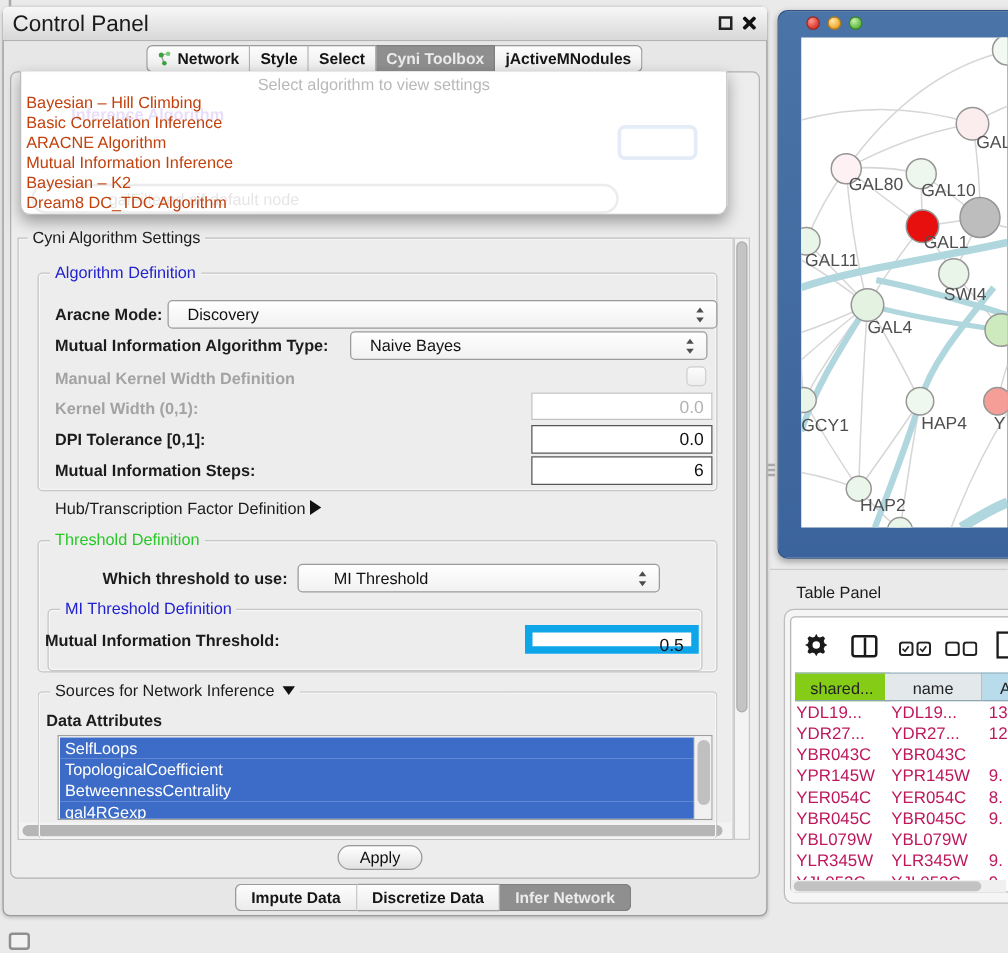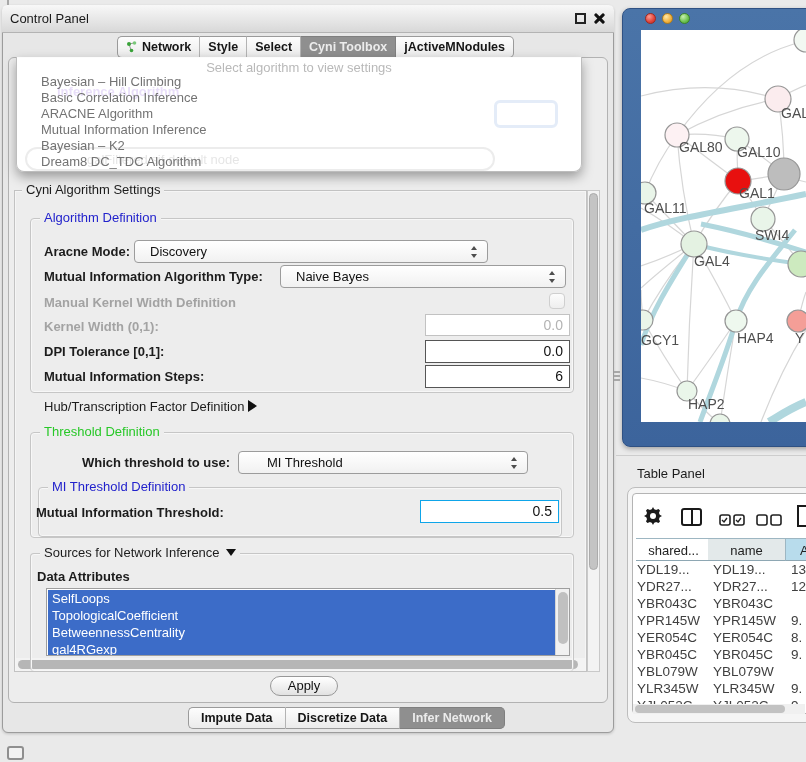--- a/index.html
+++ b/index.html
@@ -5,21 +5,21 @@
   * { margin:0; padding:0; box-sizing:border-box; }
   html,body { width:806px; height:762px; overflow:hidden; background:#eaeaea;
     font-family:"Liberation Sans", sans-serif; }
   .abs { position:absolute; }
   
   #cp-window { left:2px; top:5px; width:612px; height:728px; background:#e7e7e7;
     border:1px solid #9c9c9c; border-radius:6px; box-shadow:0 1px 3px rgba(0,0,0,.18); }
   #cp-titlebar { left:2px; top:5px; width:612px; height:28px;
     background:linear-gradient(#f8f8f8,#d8d8d8); border-bottom:1px solid #b3b3b3;
     border-radius:5px 5px 0 0; }
-  #cp-title { left:10px; top:5px; height:28px; line-height:28px; font-size:13px; color:#1a1a1a;text-align:center; }
+  #cp-title { left:10px; top:5px; height:28px; line-height:28px; font-size:18px; color:#1a1a1a;text-align:center; }
   #float-icon { left:575px; top:13px; width:11px; height:11px; border:2px solid #222; }
   #close-icon { left:593px; top:12px; width:13px; height:13px; }
   #close-icon span { position:absolute; left:5px; top:0; width:3px; height:13px; background:#111; border-radius:1px; }
   #close-icon span:first-child { transform:rotate(45deg); }
   #close-icon span:last-child { transform:rotate(-45deg); }
   
   .tabrow { top:36px; height:22px; display:flex;margin-left:43px; }
   #top-tabs { left:74px; }
   .tab { height:22px; line-height:21px; font-size:12.5px; font-weight:bold; color:#161616;
     background:linear-gradient(#fdfdfd,#ebebeb); border-top:1px solid #9a9a9a;
@@ -51,21 +51,21 @@
   .combo .arrows { position:absolute; right:9px; top:4px; width:7px; height:14px; }
   .combo .arrows i { position:absolute; left:0; width:0; height:0; border-left:3.5px solid transparent; border-right:3.5px solid transparent; }
   .combo .arrows i.up { top:1px; border-bottom:4px solid #4d4d4d; }
   .combo .arrows i.dn { bottom:1px; border-top:4px solid #4d4d4d; }
   .tinput { background:#fff; font-size:14px; text-align:right; padding-right:6px; color:#111; line-height:21px; }
   
   #dropdown { left:16px; top:57px; width:566px; height:115px; background:rgba(255,255,255,.96);
     border:1px solid #bdbdbd; border-top:none; border-radius:0 0 8px 8px;
     box-shadow:0 5px 12px rgba(0,0,0,.35); z-index:50; overflow:hidden; }
   #dd-placeholder { top:3px; left:0; width:100%; text-align:center; font-size:13px; color:#b9b9b9; }
-  .dd-item { left:4px; height:16px; line-height:16px; font-size:13px; color:#737373; white-space:nowrap;margin-left:20px; }
+  .dd-item { left:4px; height:16px; line-height:16px; font-size:13px; color:#c2410c; white-space:nowrap; }
   
   #attr-list { left:46px; top:588px; width:524px; height:68px; background:#fff; border:1px solid #9e9e9e; overflow:hidden; }
   .attr-item { position:absolute; left:1px; width:507px; height:17px; line-height:17px;
     background:#3c6cc8; color:#fff; font-size:13px; padding-left:4px; }
   #list-scroll { position:absolute; left:508px; top:0; width:15px; height:66px; background:#f1f1f1; border-left:1px solid #d5d5d5; }
   #list-thumb { position:absolute; left:2px; top:3px; width:10px; height:52px; background:#c0c0c0; border-radius:5px; }
   
   #apply-btn { left:270px; top:676px; width:68px; height:20px; background:linear-gradient(#ffffff,#e2e2e2);
     border:1px solid #989898; border-radius:10px; font-size:13px; color:#111; text-align:center; line-height:18px; }
   
@@ -84,21 +84,21 @@
   #net-canvas { left:641px; top:30px; width:165px; height:392px; background:#fff; }
   
   #tp-sep { left:616px; top:455px; width:190px; height:1px; background:#cdcdcd; }
   #tp-title { left:637px; top:466px; font-size:13px; color:#1c1c1c; }
   #table-outer { left:627px; top:487px; width:185px; height:236px; background:#f5f5f5;
     border:1px solid #bdbdbd; border-radius:8px 0 0 8px; }
   #table-card { left:632px; top:493px; width:180px; height:221px; background:#fff;
     border:1px solid #b4b4b4; border-radius:4px 0 0 4px; }
   .hcell { position:absolute; top:538px; height:23px; font-size:13px; color:#222;
     line-height:23px; text-align:center; border-right:1px solid #9db6c2; border-top:1px solid #9db6c2; border-bottom:1px solid #8ea7b3; }
-  .trow-cell { position:absolute; height:17px; line-height:17px; font-size:13.5px; color:#404040; white-space:nowrap; }
+  .trow-cell { position:absolute; height:17px; line-height:17px; font-size:13.5px; color:#be185d; white-space:nowrap; }
   #t-hscroll { left:633px; top:704px; width:172px; height:10px; background:#f0f0f0; }
   #t-hthumb { left:635px; top:705px; width:150px; height:8px; background:#c2c2c2; border-radius:4px; }
   
   #splitter { left:614px; top:371px; width:6px; height:9px; }
   #splitter i { position:absolute; left:0; width:6px; height:1.5px; background:#a8a8a8; }
   #mini-icon { left:7px; top:746px; width:17px; height:14px; border:2px solid #8f8f8f; border-radius:3px; background:#f2f2f2; }
   #tl-tick { left:7px; top:0; width:2px; height:5px; background:#a8a8a8; }
 </style>
 </head>
 <body>
@@ -132,21 +132,21 @@
 <div class="abs legend" id="settings-legend">Cyni Algorithm Settings</div>
 <div class="abs" id="v-scroll"></div>
 <div class="abs" id="v-thumb"></div>
 <div class="abs" id="h-scroll"></div>
 <div class="abs" id="h-thumb"></div>
 
 <div class="abs group" style="left:30px; top:218px; width:544px; height:175px;"></div>
 <div class="abs legend" style="left:40px; top:211px; color:#2222cc;">Algorithm Definition</div>
 
 <div class="abs lbl" style="left:44px; top:244px;">Aracne Mode:</div>
-<div class="abs combo" style="left:134px; top:240px; width:354px; height:23px;">
+<div class="abs combo" style="left:134px; top:240px; width:440px; height:23px;">
   <span>Discovery</span>
   <span class="arrows">
       <i class="up"></i>
       <i class="dn"></i>
     </span>
 </div>
 
 <div class="abs lbl" style="left:44px; top:269px;">Mutual Information Algorithm Type:</div>
 <div class="abs combo" style="left:280px; top:265px; width:286px; height:23px;">
   <span>Naive Bayes</span>
@@ -178,21 +178,21 @@
   <span>MI Threshold</span>
   <span class="arrows">
       <i class="up"></i>
       <i class="dn"></i>
     </span>
 </div>
 
 <div class="abs group" style="left:38px; top:487px; width:524px; height:50px;"></div>
 <div class="abs legend" style="left:48px; top:480px; color:#2222cc;">MI Threshold Definition</div>
 <div class="abs lbl" style="left:36px; top:505px;">Mutual Information Threshold:</div>
-<div class="abs tinput" style="left:420px; top:500px; width:139px; height:23px; border:1px solid #0ea5e9;">0.5</div>
+<div class="abs tinput" style="left:420px; top:500px; width:139px; height:23px; border:6px solid #0ea5e9;">0.5</div>
 
 <div class="abs group" style="left:30px; top:553px; width:544px; height:118px; border-bottom:none;"></div>
 <div class="abs legend" style="left:40px; top:546px; color:#1c1c1c;"><span>Sources for Network Inference</span> <span style="display:inline-block; width:0; height:0; border-top:7px solid #111; border-left:5px solid transparent; border-right:5px solid transparent; vertical-align:1px; margin-left:3px;"></span></div>
 <div class="abs lbl" style="left:37px; top:569px;">Data Attributes</div>
 <div class="abs" id="attr-list">
   <div id="list-scroll">
       <div id="list-thumb"></div>
     </div>
 <div class="attr-item" style="top: 1px;">SelfLoops</div>
     <div class="attr-item" style="top: 18px;">TopologicalCoefficient</div>
@@ -330,21 +330,21 @@
       <rect x="15" y="1" width="10" height="10" rx="2" fill="none" stroke="#222" stroke-width="1.6"></rect>
     </svg>
 </div>
 <div class="abs" style="left:797px; top:505px;">
   <svg width="16" height="22" viewBox="0 0 16 22">
       <path d="M1 1h9l5 5v15H1z" fill="none" stroke="#1a1a1a" stroke-width="2"></path>
     </svg>
 </div>
 
 <div id="t-header">
-    <div class="hcell" style="left: 636px; width: 76px; background: #ffffff;">shared...</div>
+    <div class="hcell" style="left: 636px; width: 76px; background: #84cc16;">shared...</div>
     <div class="hcell" style="left: 708px; width: 78px; background: rgb(227, 233, 234);">name</div>
     <div class="hcell" style="left: 786px; width: 60px; background: rgb(184, 220, 236); text-align: left; padding-left: 14px;">A</div>
   </div>
 <div id="t-rows">
     <div class="trow-cell" style="left: 637px; top: 561px; width: 70px;">YDL19...</div>
     <div class="trow-cell" style="left: 713px; top: 561px; width: 72px;">YDL19...</div>
     <div class="trow-cell" style="left: 791px; top: 561px; width: 54px;">13</div>
     <div class="trow-cell" style="left: 637px; top: 578px; width: 70px;">YDR27...</div>
     <div class="trow-cell" style="left: 713px; top: 578px; width: 72px;">YDR27...</div>
     <div class="trow-cell" style="left: 791px; top: 578px; width: 54px;">12</div>

